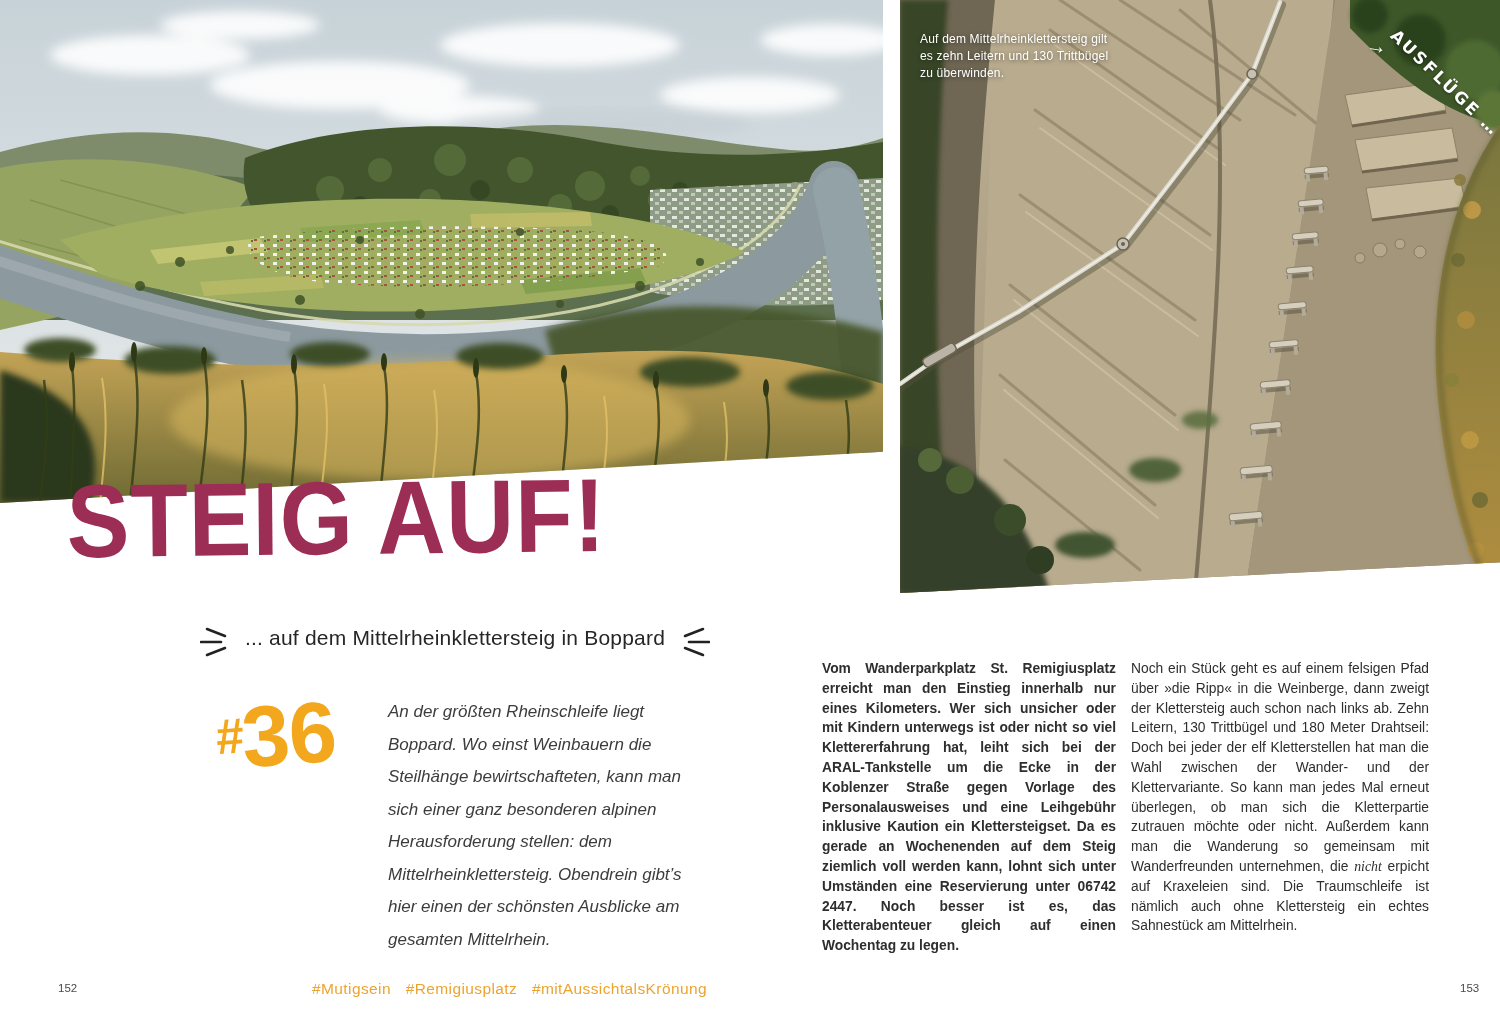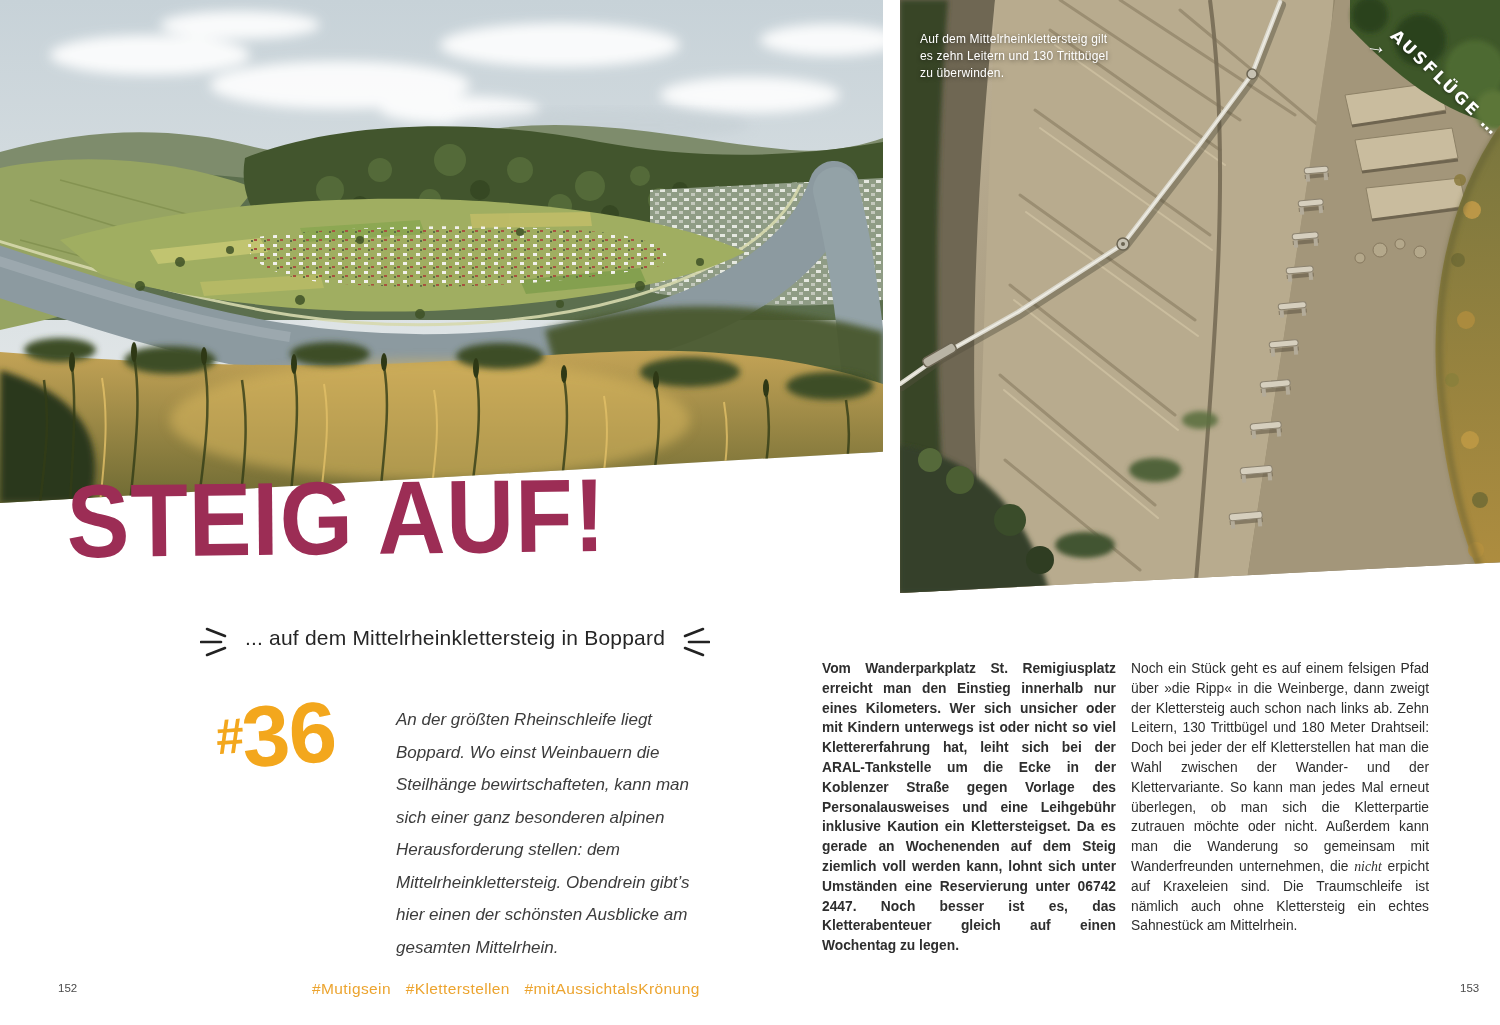--- a/index.html
+++ b/index.html
@@ -33,21 +33,21 @@
 
   .subtitle-row{position:absolute;left:192px;top:626px;width:526px;
       display:flex;justify-content:center;gap:15px;}
   .subtitle{font-size:21px;color:#262626;letter-spacing:.2px;}
   .burst{flex:0 0 auto;}
 
   .number{position:absolute;left:216px;top:692px;font-size:86px;font-weight:900;
       color:#f3a71d;transform:rotate(-4deg);letter-spacing:-1px;line-height:1;}
   .number .hash{font-size:.58em;vertical-align:15px;letter-spacing:-2px;}
 
-  .intro{position:absolute;left:388px;top:696px;width:324px;margin:8px;
+  .intro{position:absolute;left:388px;top:696px;width:324px;margin:0;
       font-size:17px;font-style:italic;color:#3c3c3c;line-height:32.5px;}
 
   
   .col{position:absolute;top:659px;margin:0;font-size:13.8px;line-height:19.8px;
       color:#2e2e2e;text-align:justify;hyphens:auto;-webkit-hyphens:auto;}
   .col-1{left:822px;width:294px;font-weight:bold;}
   .col-2{left:1131px;width:298px;}
   .col .em{font-style:italic;font-family:Liberation Serif, serif;}
 
   
@@ -233,21 +233,21 @@
         <path d="M23 29 L5 22"></path>
     </g>
   </svg>
 </div>
 
 <div class="number"><span class="hash">#</span><span>36</span></div>
 
 <p class="intro">An der größten Rheinschleife liegt Boppard. Wo einst Weinbauern die Steilhänge bewirtschafteten, kann man sich einer ganz besonderen alpinen Herausforderung stellen: dem Mittelrheinklettersteig. Obendrein gibt’s hier einen der schönsten Ausblicke am gesamten Mittelrhein.</p>
 
 <div class="pageno pageno-left">152</div>
-<div class="hashtags">#Mutigsein #Kletterstellen #mitAussichtalsKrönung</div>
+<div class="hashtags">#Mutigsein #Remigiusplatz #mitAussichtalsKrönung</div>
 
 <figure class="photo photo-right">
   <svg viewBox="0 0 600 593" preserveAspectRatio="none">
     <defs>
       <linearGradient id="rk" x1="0" y1="0" x2="1" y2="1">
         <stop offset="0" stop-color="#c1b499"></stop>
           <stop offset="1" stop-color="#867a5f"></stop>
       </linearGradient>
       <linearGradient id="ms" x1="0" y1="0" x2="0" y2="1">
         <stop offset="0" stop-color="#79763e"></stop>

